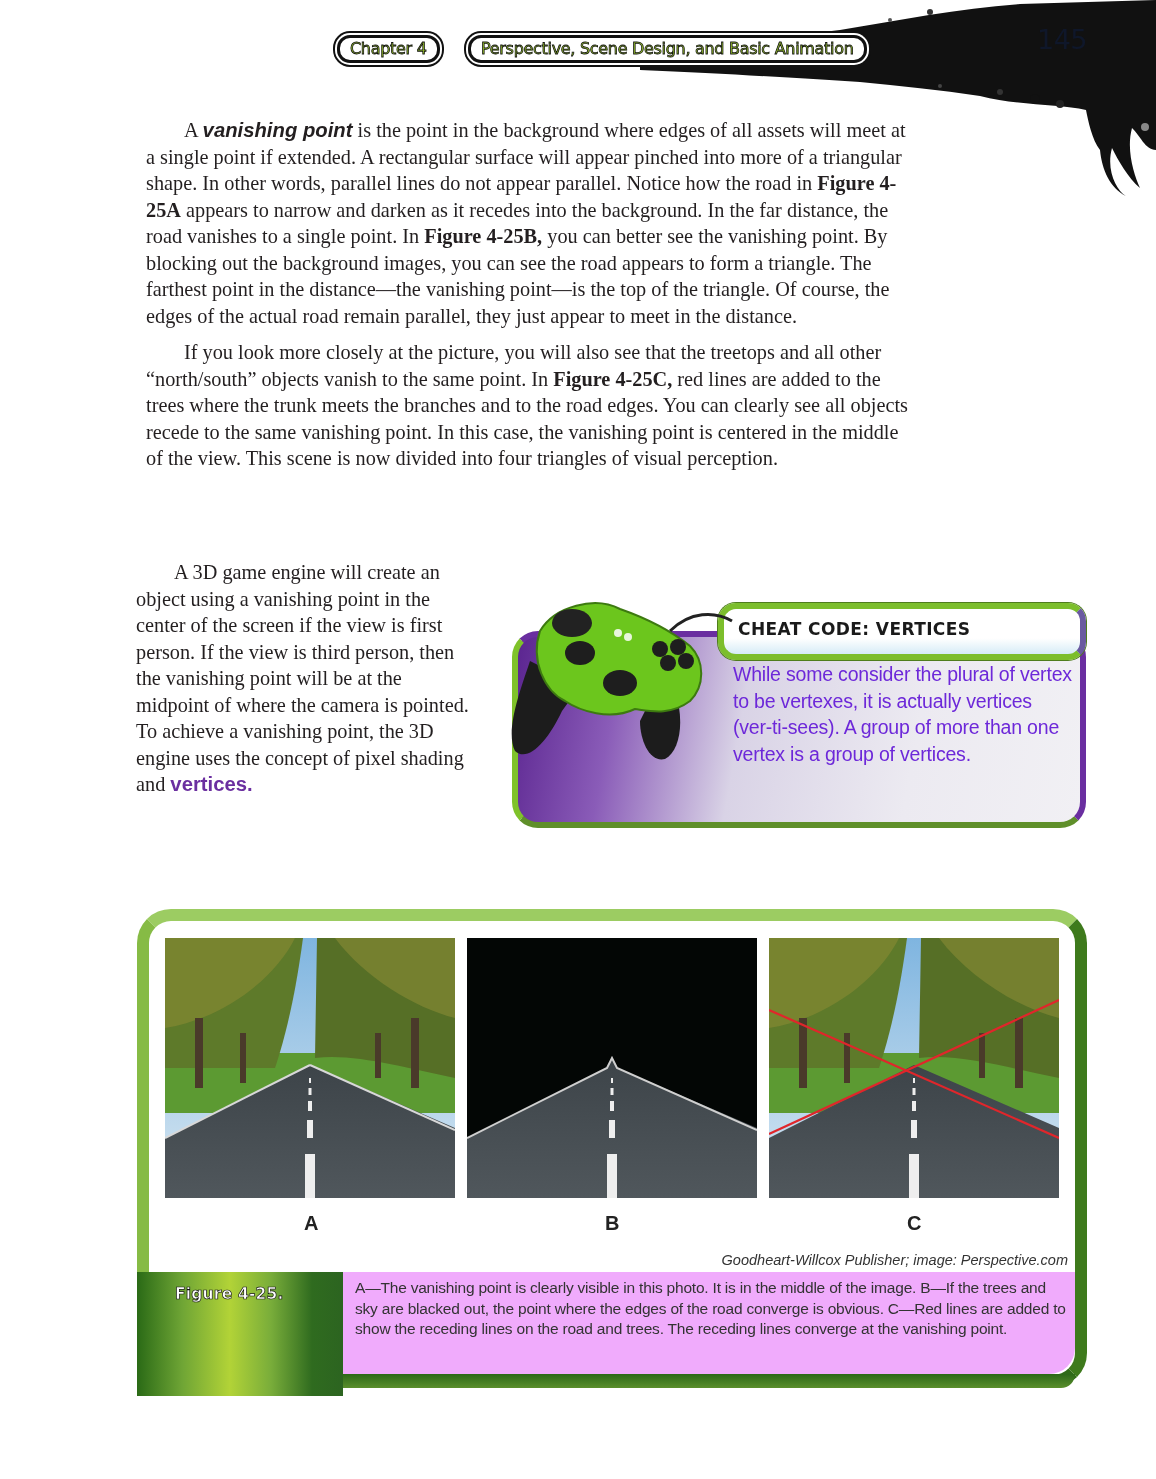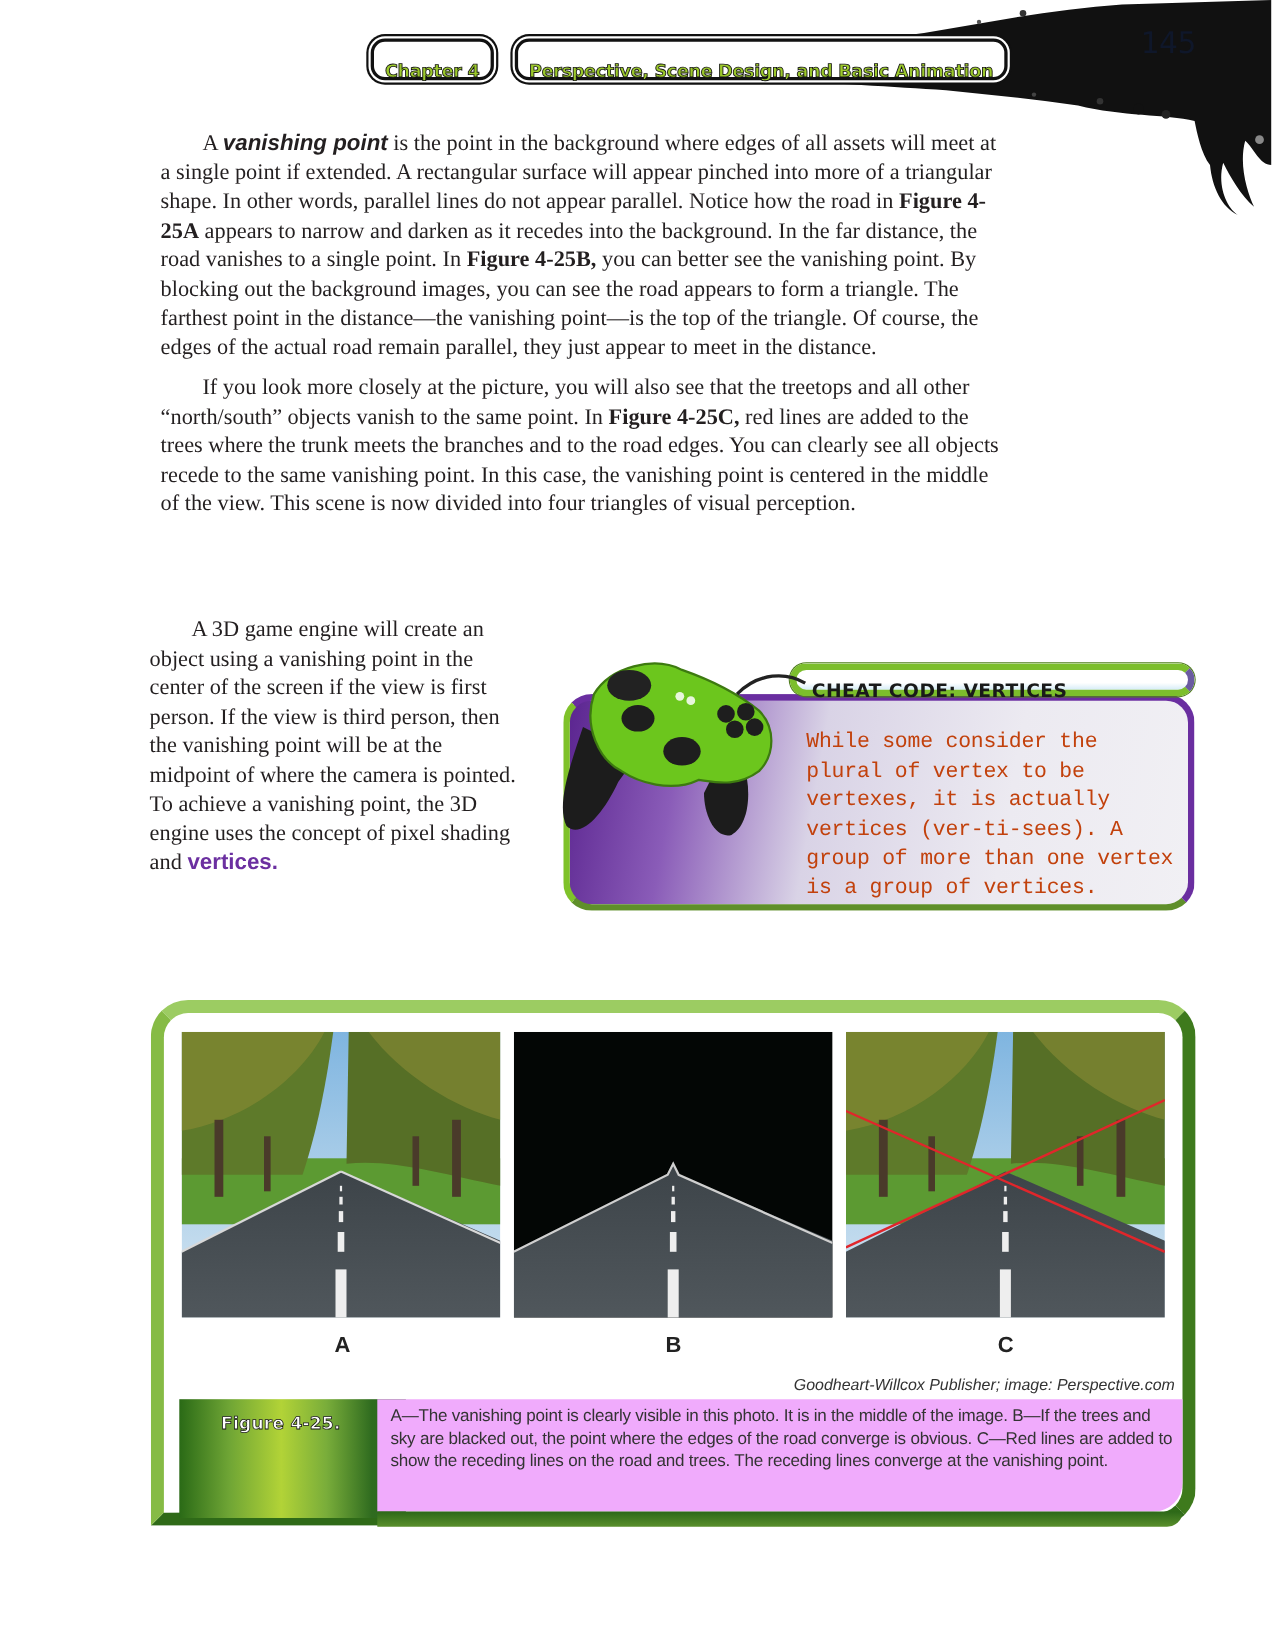--- a/index.html
+++ b/index.html
@@ -2,23 +2,23 @@
 <html><head>
 <meta charset="utf-8">
 <style>
   html, body { margin: 0; padding: 0; background: #ffffff; }
   body { width: 1156px; height: 1479px; position: relative; overflow: hidden; font-family: "Liberation Serif", serif; color: #231f20; }
 
   
   .grunge { position: absolute; left: 640px; top: 0; width: 516px; height: 200px; }
   .chip {
     position: absolute; top: 35px; height: 28px; box-sizing: border-box;
-    padding: 16px 10px; border: 3px solid #111; border-radius: 13px;
+    padding: 0 10px; border: 3px solid #111; border-radius: 13px;
     background: #fff; box-shadow: 0 0 0 2px #fff, 0 0 0 4px #111;
-    font-family: "DejaVu Sans", sans-serif; font-weight: bold; font-size: 16px;
+    font-family: "DejaVu Sans", sans-serif; font-weight: normal; font-size: 16px;
     line-height: 22px; color: #9cc92b; letter-spacing: -0.3px;
     -webkit-text-stroke: 0.8px #111;
   }
   .chip.chapter { left: 337px; }
   .chip.title { left: 468px; }
   .page-num { position: absolute; left: 1037px; top: 24px; color: #0f172a; font-family: "DejaVu Sans", sans-serif; font-weight: normal; font-size: 27px; letter-spacing: -0.5px; }
 
   
   .body-text { position: absolute; left: 136px; top: 107px; width: 790px; font-size: 20.3px; line-height: 26.5px; }
   .body-text p { margin: 10px; text-indent: 38px; }
@@ -30,47 +30,46 @@
 
   
   .cheat { position: absolute; left: 512px; top: 603px; width: 576px; height: 228px; }
   .cheat-frame {
     position: absolute; left: 0; top: 28px; width: 574px; height: 197px; box-sizing: border-box;
     border-radius: 26px; border: 6px solid #6a2ea0;
     border-left-color: #7fc22a; border-bottom-color: #5f8f2a;
     background: linear-gradient(100deg, #5b2590 0%, #8a5cb8 18%, #d9d3e6 40%, #eceaf1 70%, #f1f0f4 100%);
   }
   .cheat-head {
-    position: absolute; left: 206px; top: 0; width: 368px; height: 30px; box-sizing: border-box;
+    position: absolute; left: 206px; top: 0; width: 368px; height: 57px; box-sizing: border-box;
     border-radius: 18px; border: 6px solid #7cbe2c; border-right-color: #6a5aa0;
     background: linear-gradient(180deg, #ffffff 0%, #ffffff 65%, #d6ecf7 100%);
     box-shadow: 0 0 0 1px #4f7d1d;
   }
   .cheat-title { position: absolute; left: 14px; top: 10px; font-family: "DejaVu Sans", sans-serif; font-weight: bold; font-size: 17px; letter-spacing: 0.4px; color: #1a1a1a; }
-  .cheat-body { position: absolute; left: 221px; top: 58px; width: 340px; font-family: Liberation Mono, monospace; font-size: 19.5px; line-height: 26.5px; color: #c2410c; letter-spacing: -0.2px; }
+  .cheat-body { position: absolute; left: 221px; top: 58px; width: 340px; font-family: Liberation Sans, sans-serif; font-size: 19.5px; line-height: 26.5px; color: #6d28d9; letter-spacing: -0.2px; }
   .gamepad { position: absolute; left: -12px; top: -12px; width: 240px; height: 170px; }
 
   
   .figure { position: absolute; left: 137px; top: 909px; width: 952px; height: 480px; }
   .fig-frame {
     position: absolute; left: 0; top: 0; width: 950px; height: 478px; box-sizing: border-box;
     border-radius: 34px 34px 34px 0; border: 12px solid #86bb45;
     border-top-color: #9ccc62; border-right-color: #3e7a1c; border-bottom-color: #2f6a18;
     background: #fff;
   }
   .photo { position: absolute; top: 29px; width: 290px; height: 260px; overflow: hidden; }
   .photo svg { display: block; }
   .photo.a { left: 28px; } .photo.b { left: 330px; } .photo.c { left: 632px; }
   .plabel { position: absolute; top: 303px; font-family: "Liberation Sans", sans-serif; font-weight: bold; font-size: 20px; color: #222; }
   .plabel.a { left: 167px; } .plabel.b { left: 468px; } .plabel.c { left: 770px; }
   .credit { position: absolute; right: 21px; top: 343px; font-family: "Liberation Sans", sans-serif; font-style: italic; font-size: 14.5px; color: #333; }
   .cap-left {
-    position: absolute; left: 0; top: 363px; width: 206px; height: 108px;
+    position: absolute; left: 0; top: 363px; width: 206px; height: 124px;
     background: linear-gradient(90deg, #2a6a16 0%, #6fa535 22%, #b2d337 45%, #79ad3a 65%, #2f6b1f 85%, #2c6420 100%);
-    margin-left: 26px;
   }
   .cap-label { position: absolute; left: 38px; top: 13px; font-family: "DejaVu Sans", sans-serif; font-weight: bold; font-size: 15.5px; color: #fff; -webkit-text-stroke: 0.7px #111; letter-spacing: 0.2px; }
   .cap-right {
     position: absolute; left: 206px; top: 363px; width: 732px; height: 102px;
     background: #f0abfc; border-radius: 0 0 26px 0;
   }
   .cap-bottom { position: absolute; left: 206px; top: 465px; width: 732px; height: 14px; background: linear-gradient(180deg, #2c6818, #5a8f2c); border-radius: 0 0 30px 0; }
   .cap-text { position: absolute; left: 12px; top: 6px; width: 712px; font-family: "Liberation Sans", sans-serif; font-size: 15.5px; line-height: 20.5px; color: #333; letter-spacing: -0.2px; }
 </style>
 </head>

